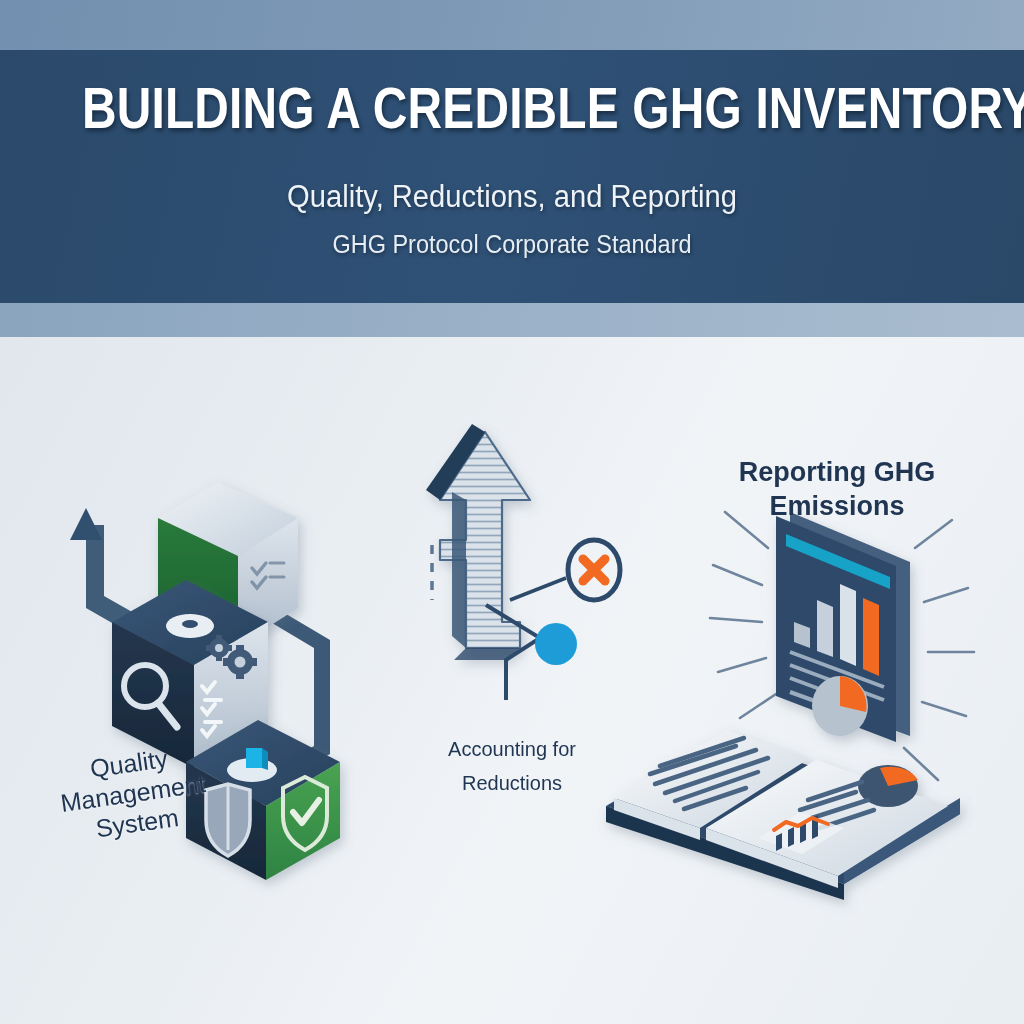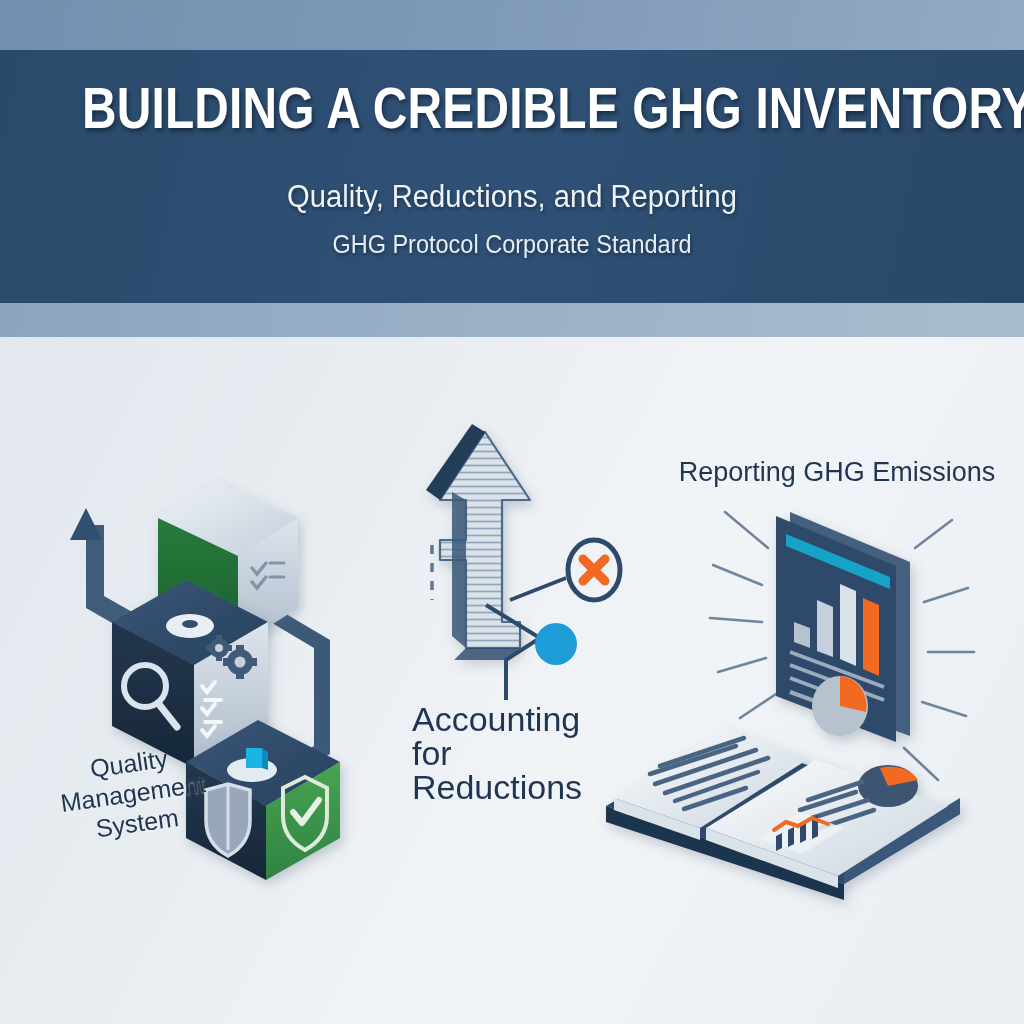--- a/index.html
+++ b/index.html
@@ -76,32 +76,33 @@
   .lbl-qms {
     left: 58px; top: 748px;
     width: 150px;
     font-size: 25px;
     line-height: 30px;
     text-align: center;
     transform: rotate(-8deg);
     text-shadow: 0 1px 2px rgba(255,255,255,0.55);
   }
   .lbl-acct {
-    left: 412px; top: 702px;
+    left: 412px; top: 732px;
     width: 200px;
-    font-size: 34px;
+    font-size: 20px;
     line-height: 34px;
-    text-align: left;
+    text-align: center;
   }
   .lbl-report {
     left: 672px; top: 455px;
     width: 330px;
     font-size: 27px;
     line-height: 34px;
     text-align: center;
+    font-weight: bold;
   }
 </style>
 </head>
 <body>
 
 <div id="poster">
 
   <div class="hdr-band-top"></div>
   <div class="hdr-main"></div>
   <div class="hdr-band-bottom"></div>

